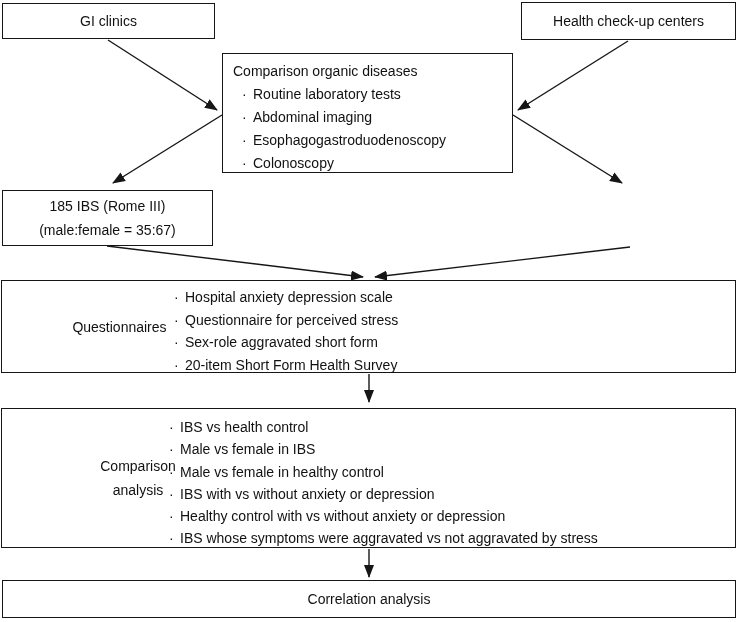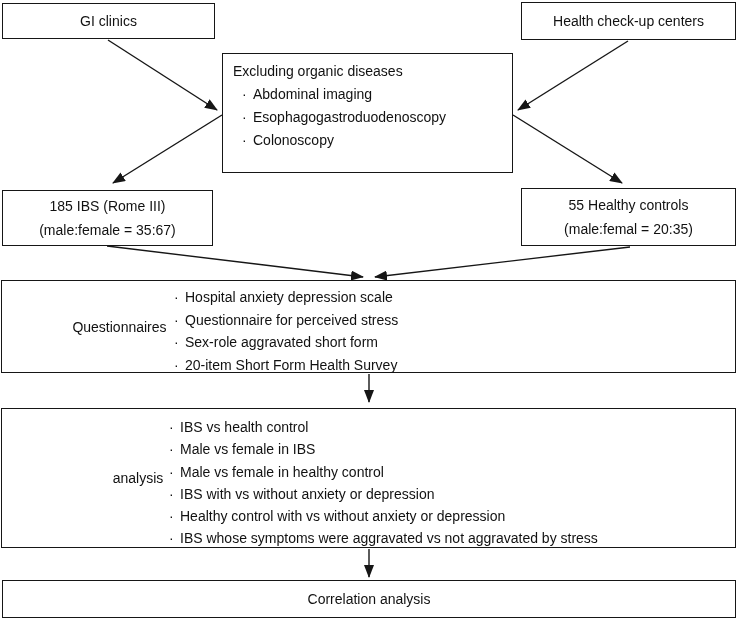--- a/index.html
+++ b/index.html
@@ -107,50 +107,48 @@
 
   <div class="box flexc" id="box-gi">
     <span>GI clinics</span>
   </div>
 
   <div class="box flexc" id="box-health">
     <span>Health check-up centers</span>
   </div>
 
   <div class="box" id="box-screening">
-    <div class="title">Excluding organic diseases</div>
+    <div class="title">Comparison organic diseases</div>
     <div class="blist">
+        <div class="bullet-item">Routine laboratory tests</div>
         <div class="bullet-item">Abdominal imaging</div>
         <div class="bullet-item">Esophagogastroduodenoscopy</div>
         <div class="bullet-item">Colonoscopy</div>
       </div>
   </div>
 
   <div class="box flexcol two-line" id="box-ibs">
     <div>185 IBS (Rome III)</div>
     <div>(male:female = 35:67)</div>
   </div>
 
-  <div class="box flexcol two-line" id="box-controls">
-    <div>55 Healthy controls</div>
-    <div>(male:femal = 20:35)</div>
-  </div>
 
   <div class="box" id="box-questionnaires">
     <div class="side-label">Questionnaires</div>
     <div class="blist">
         <div class="bullet-item">Hospital anxiety depression scale</div>
         <div class="bullet-item">Questionnaire for perceived stress</div>
         <div class="bullet-item">Sex-role aggravated short form</div>
         <div class="bullet-item">20-item Short Form Health Survey</div>
       </div>
   </div>
 
   <div class="box" id="box-comparison">
     <div class="side-label">
+      <div>Comparison</div>
       <div>analysis</div>
     </div>
     <div class="blist">
         <div class="bullet-item">IBS vs health control</div>
         <div class="bullet-item">Male vs female in IBS</div>
         <div class="bullet-item">Male vs female in healthy control</div>
         <div class="bullet-item">IBS with vs without anxiety or depression</div>
         <div class="bullet-item">Healthy control with vs without anxiety or depression</div>
         <div class="bullet-item">IBS whose symptoms were aggravated vs not aggravated by stress</div>
       </div>

